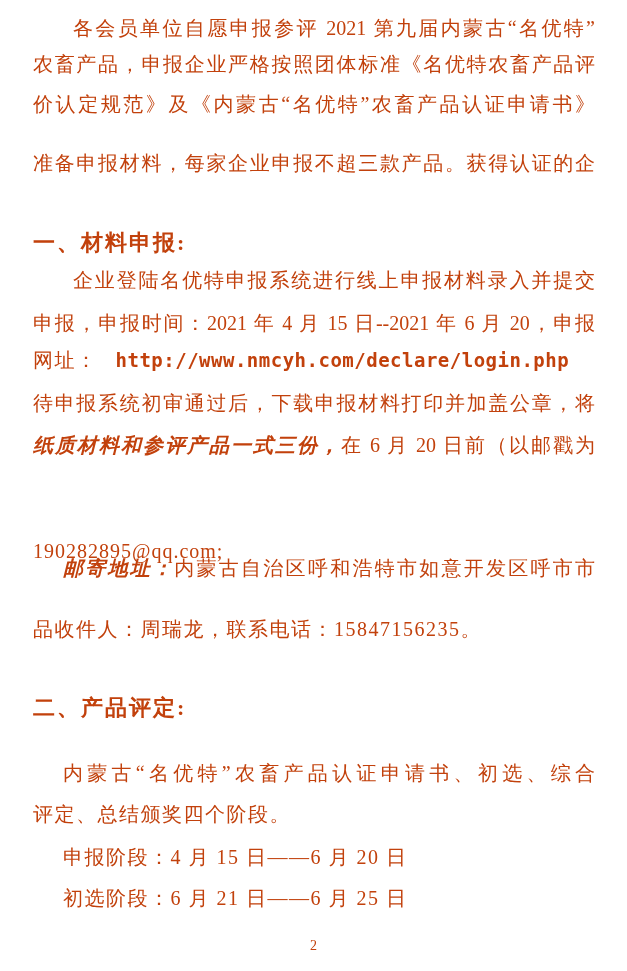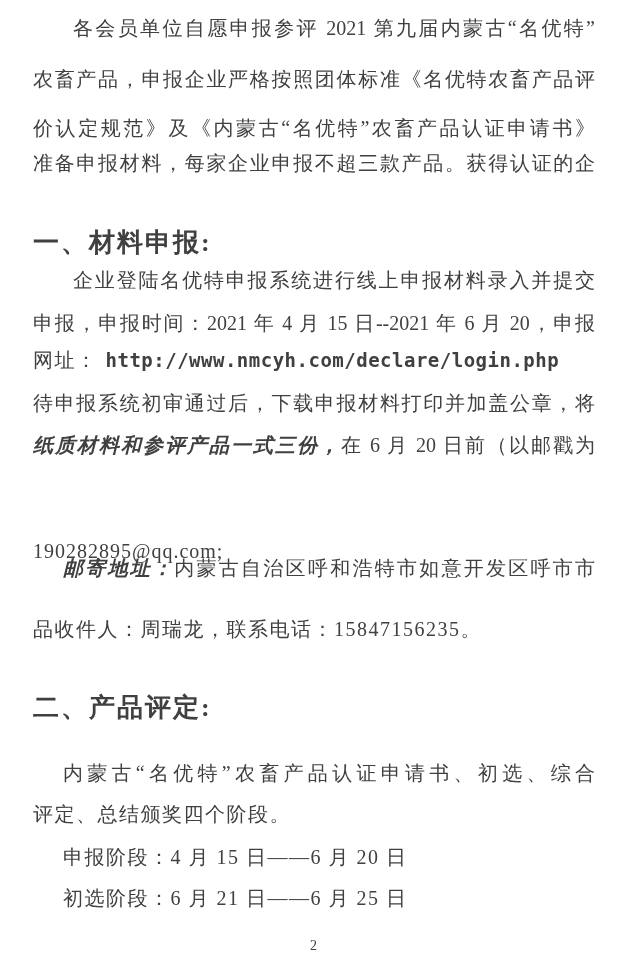--- a/index.html
+++ b/index.html
@@ -6,21 +6,21 @@
     margin: 0;
     padding: 0;
     background: #ffffff;
   }
   .page {
     position: relative;
     width: 627px;
     height: 971px;
     background: #ffffff;
     font-family: "Liberation Serif", "DejaVu Serif", serif;
-    color: #404040;
+    color: #c2410c;
     overflow: hidden;
   }
   .line {
     position: absolute;
     left: 33px;
     width: 562px;
     font-size: 20px;
     line-height: 30px;
     letter-spacing: 1.5px;
     white-space: nowrap;
@@ -30,50 +30,50 @@
     white-space: normal;
     text-align: justify;
     text-align-last: justify;
     text-justify: inter-character;
     letter-spacing: 0;
   }
   .ind40 { text-indent: 40px; }
   .ind30 { text-indent: 30px; }
   .h {
     font-weight: bold;
-    font-size: 26px;
+    font-size: 22px;
     letter-spacing: 2px;
   }
   .b { font-weight: bold; font-style: italic; }
   .url {
     font-family: "DejaVu Sans Mono", monospace;
     font-weight: bold;
     font-size: 19px;
     letter-spacing: 0.5px;
-    margin-left: 8px;
+    margin-left: 18px;
   }
   .email { letter-spacing: 1px; }
   .pagenum {
     position: absolute;
     top: 938px;
     left: 0;
     width: 100%;
     text-align: center;
     font-size: 14px;
     letter-spacing: 0;
   }
 </style>
 </head>
 <body>
 
 <div class="page">
 
   <div class="line j ind40" style="top:13px">各会员单位自愿申报参评 2021 第九届内蒙古“名优特”</div>
-  <div class="line j" style="top:64px">农畜产品，申报企业严格按照团体标准《名优特农畜产品评</div>
-  <div class="line j" style="top:113px">价认定规范》及《内蒙古“名优特”农畜产品认证申请书》</div>
+  <div class="line j" style="top:49px">农畜产品，申报企业严格按照团体标准《名优特农畜产品评</div>
+  <div class="line j" style="top:89px">价认定规范》及《内蒙古“名优特”农畜产品认证申请书》</div>
   <div class="line j" style="top:148px">准备申报材料，每家企业申报不超三款产品。获得认证的企</div>
 
   <div class="line h" style="top:228px">一、材料申报:</div>
 
   <div class="line j ind40" style="top:265px">企业登陆名优特申报系统进行线上申报材料录入并提交</div>
   <div class="line j" style="top:308px">申报，申报时间：2021 年 4 月 15 日--2021 年 6 月 20，申报</div>
 
   <div class="line" style="top:345px">
     <span>网址：</span><span class="url">http://www.nmcyh.com/declare/login.php</span>
   </div>

